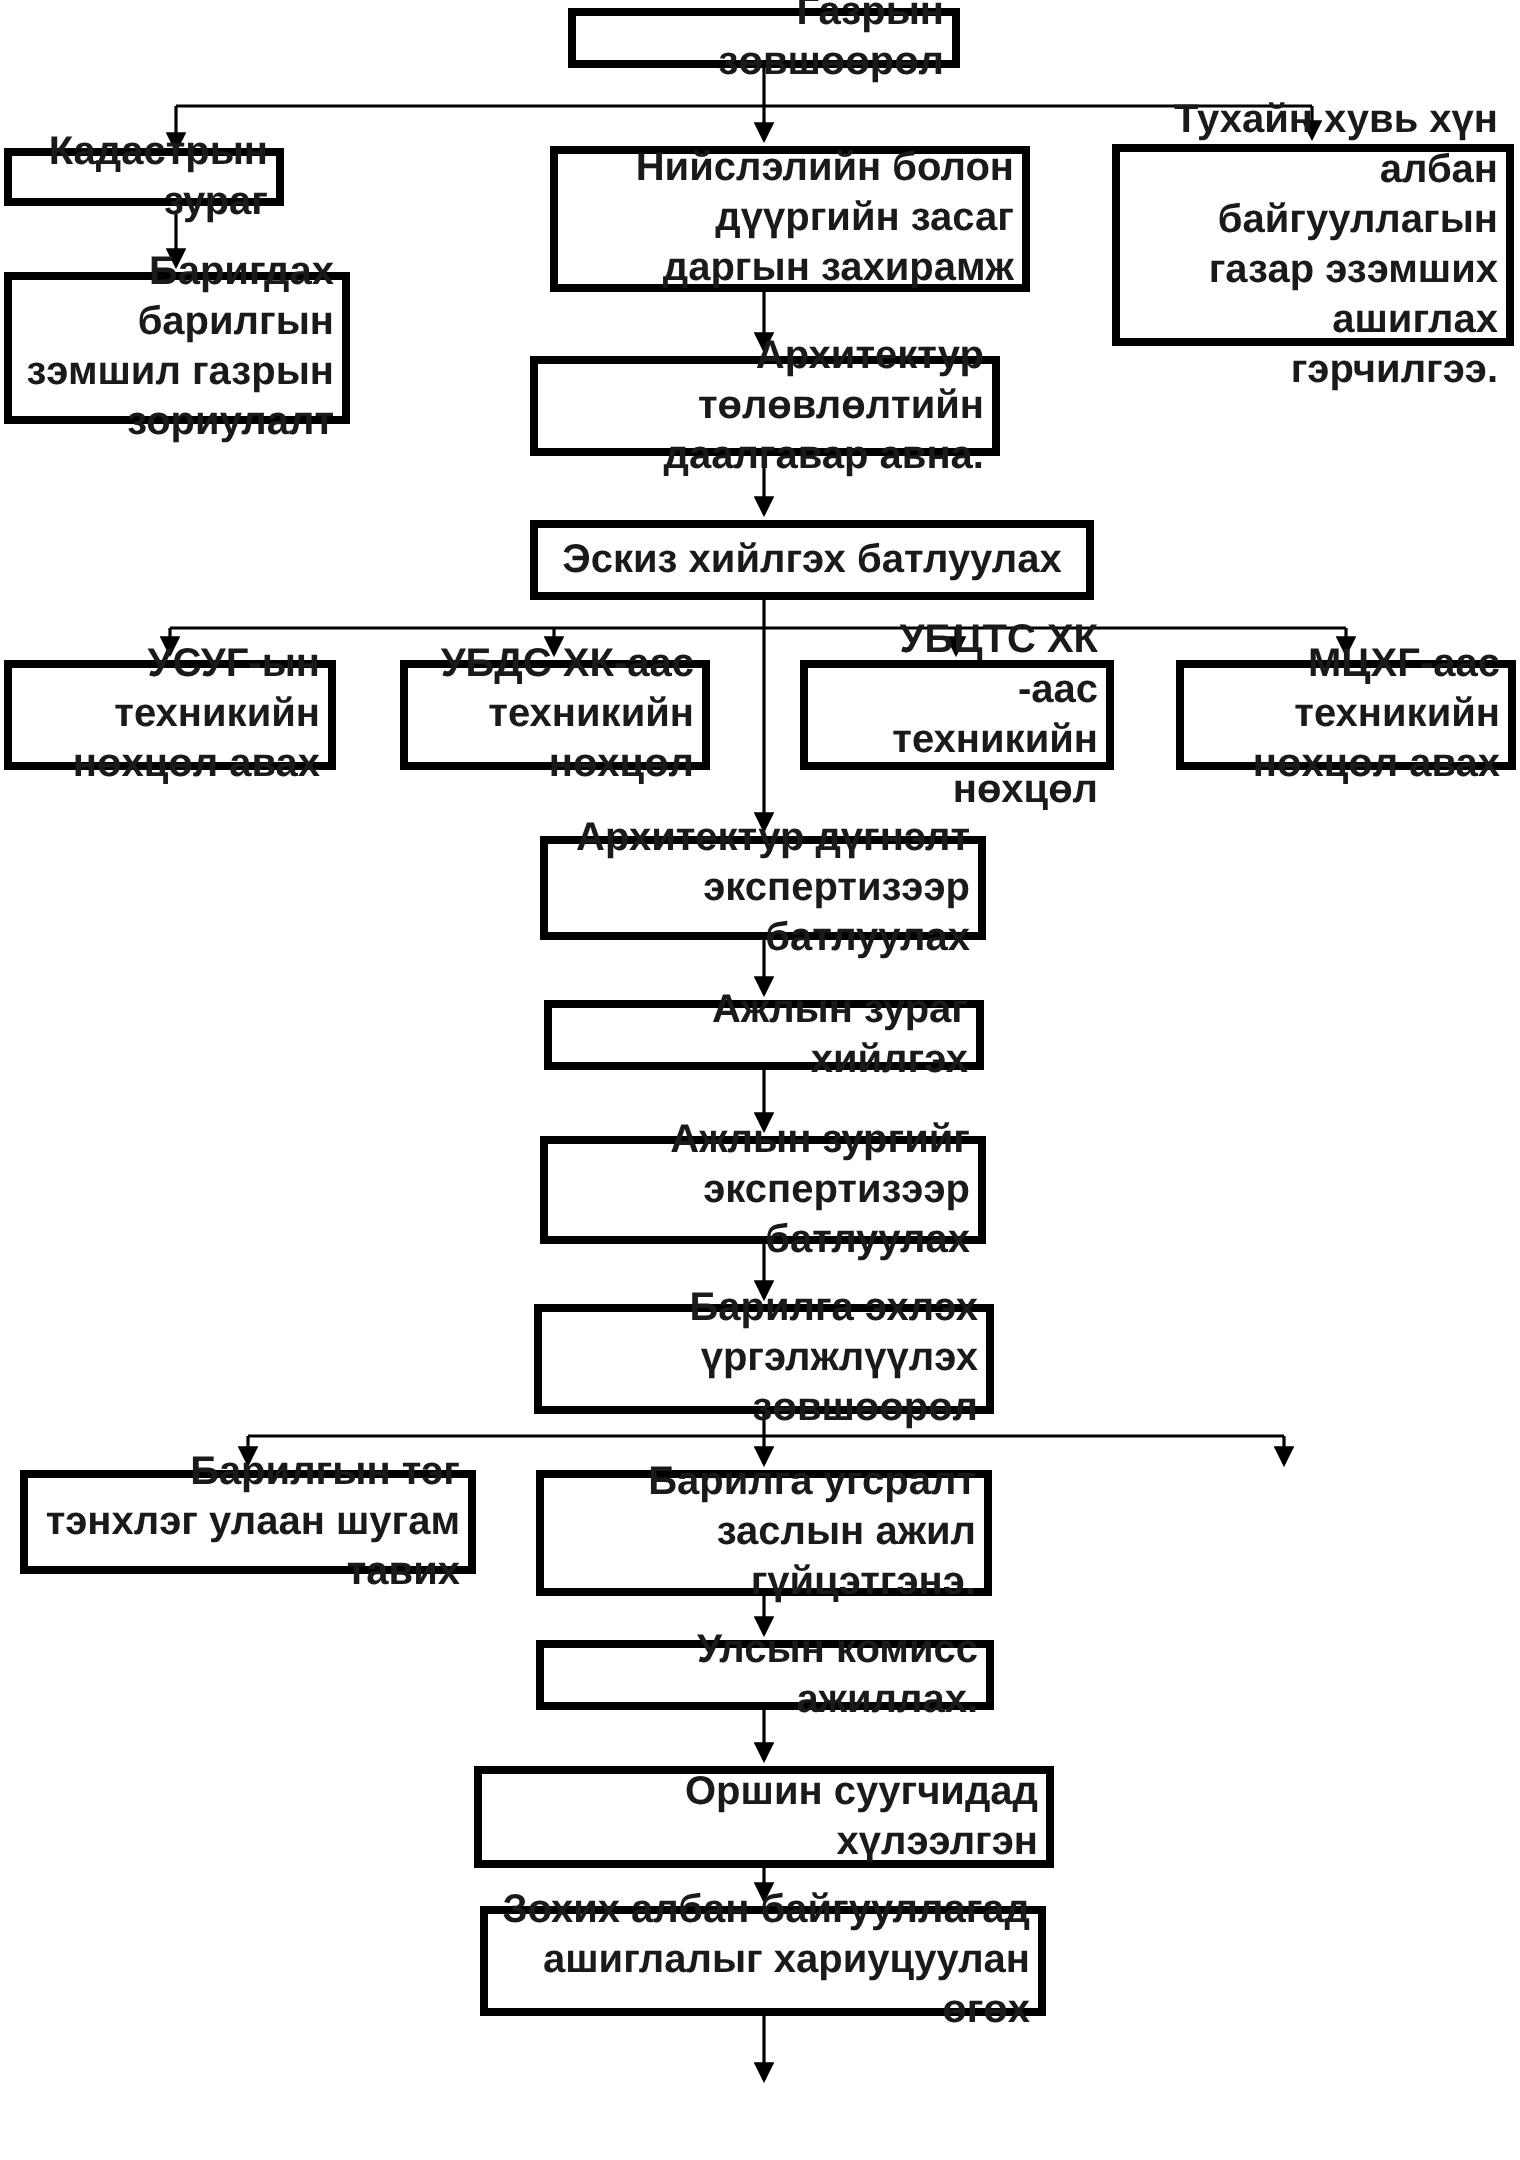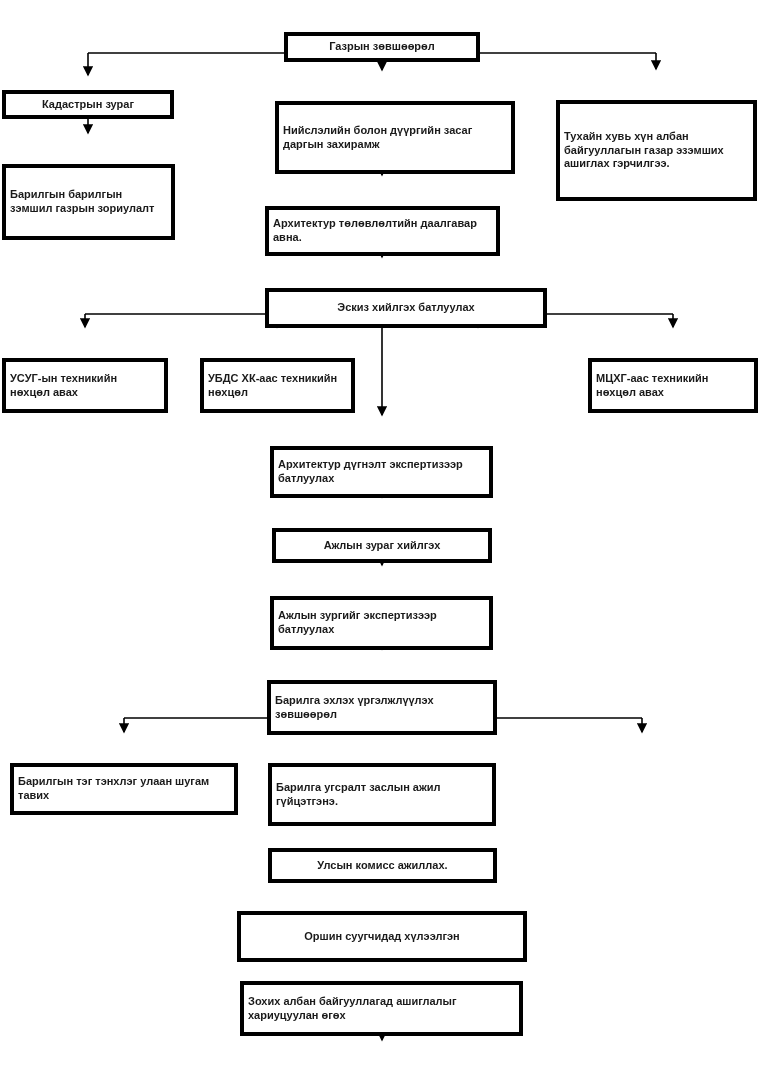--- a/index.html
+++ b/index.html
@@ -20,28 +20,27 @@
   #wires{position:absolute;left:0;top:0;width:760px;height:1080px;}
   #wires line{stroke:var(--line);stroke-width:1.6;}
   #wires .ah{fill:var(--line);}
   .node{
     position:absolute;
     box-sizing:border-box;
     border:4px solid var(--box-border);
     background:var(--box-bg);
     color:var(--text);
     font-weight:bold;
-    font-size:11px;
+    font-size:20px;
     line-height:1.25;
     display:flex;
     align-items:center;
     justify-content:center;
-    text-align:left;
+    text-align:right;
     padding:1px 4px;
-    margin-top:28px;
   }
 </style>
 </head>
 <body>
 
 <div id="canvas">
 
   <svg id="wires" viewBox="0 0 760 1080">
     <defs>
       <marker id="ah" viewBox="0 0 10 10" refX="8.5" refY="5" markerWidth="6.5" markerHeight="6.5" orient="auto">
@@ -114,36 +113,37 @@
       <line x1="382" y1="918" x2="382" y2="950" marker-end="url(#ah)"></line>
     </g>
 
     <g>
       <line x1="382" y1="1008" x2="382" y2="1040" marker-end="url(#ah)"></line>
     </g>
   </svg>
 
   <div class="node" style="left:284px;top:4px;width:196px;height:30px">Газрын зөвшөөрөл</div>
 
-  <div class="node" style="left:2px;top:62px;width:172px;height:29px">Кадастрын зураг</div>
+  <div class="node" style="left:2px;top:74px;width:140px;height:29px">Кадастрын зураг</div>
 
   <div class="node" style="left:275px;top:73px;width:240px;height:73px">Нийслэлийн болон дүүргийн засаг даргын захирамж</div>
 
   <div class="node" style="left:556px;top:72px;width:201px;height:101px">Тухайн хувь хүн албан байгууллагын газар эзэмших ашиглах гэрчилгээ.</div>
 
-  <div class="node" style="left:2px;top:136px;width:173px;height:76px">Барилгын барилгын зэмшил газрын зориулалт</div>
+  <div class="node" style="left:2px;top:136px;width:173px;height:76px">Баригдах барилгын зэмшил газрын зориулалт</div>
 
   <div class="node" style="left:265px;top:178px;width:235px;height:50px">Архитектур төлөвлөлтийн даалгавар авна.</div>
 
   <div class="node" style="left:265px;top:260px;width:282px;height:40px">Эскиз хийлгэх батлуулах</div>
 
   <div class="node" style="left:2px;top:330px;width:166px;height:55px">УСУГ-ын техникийн нөхцөл авах</div>
 
   <div class="node" style="left:200px;top:330px;width:155px;height:55px">УБДС ХК-аас техникийн нөхцөл</div>
 
+  <div class="node" style="left:400px;top:330px;width:157px;height:55px">УБЦТС ХК -аас техникийн нөхцөл</div>
 
   <div class="node" style="left:588px;top:330px;width:170px;height:55px">МЦХГ-аас техникийн нөхцөл авах</div>
 
   <div class="node" style="left:270px;top:418px;width:223px;height:52px">Архитектур дүгнэлт экспертизээр батлуулах</div>
 
   <div class="node" style="left:272px;top:500px;width:220px;height:35px">Ажлын зураг хийлгэх</div>
 
   <div class="node" style="left:270px;top:568px;width:223px;height:54px">Ажлын зургийг экспертизээр батлуулах</div>
 
   <div class="node" style="left:267px;top:652px;width:230px;height:55px">Барилга эхлэх үргэлжлүүлэх зөвшөөрөл</div>

